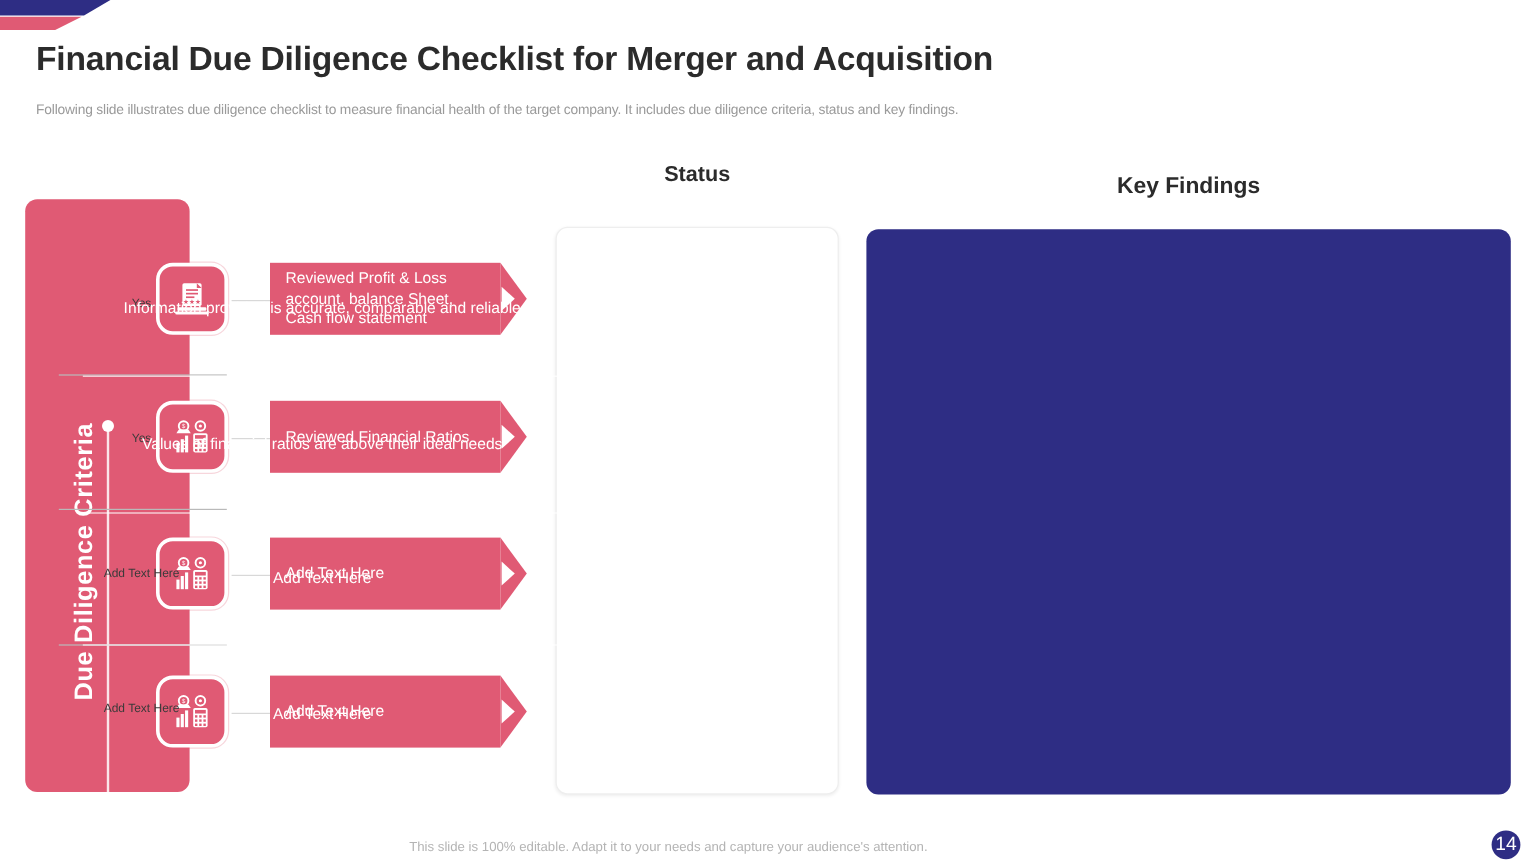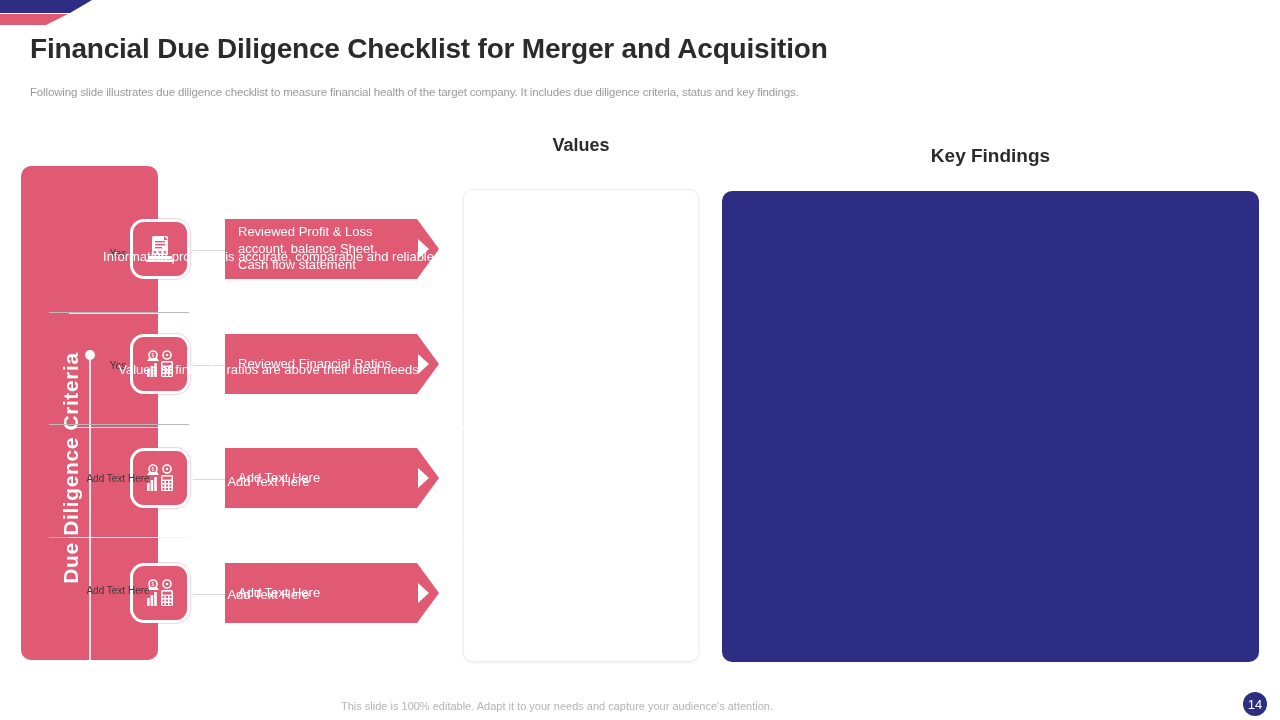--- a/index.html
+++ b/index.html
@@ -203,21 +203,21 @@
     font-size: 11px;
     color: #b4b4b4;
   }
   .page-badge {
     position: absolute;
     left: 1243px; top: 692px;
     width: 24px; height: 24px;
     border-radius: 50%;
     background: #2e2d84;
     color: #ffffff;
-    font-size: 13px;
+    font-size: 16px;
     display: flex;
     align-items: center;
     justify-content: center;
   }
 </style>
 </head>
 <body>
 
 <svg class="corner-deco" viewBox="0 0 120 40">
   <polygon points="0,0 92,0 70,13 0,13" fill="#2e2d84"></polygon>
@@ -353,21 +353,21 @@
   <div class="banner" style="width:214px">
     <div class="banner-body" style="width:192px">
       <span>Add Text Here</span>
     </div>
     <div class="banner-arrow"></div>
     <div class="banner-chevron"></div>
   </div>
 </div>
 
 <div class="status-header">
-  <div>Values</div>
+  <div>Status</div>
 </div>
 <div class="status-card"></div>
 <div class="status-cell" style="top:248px">Yes</div>
 <div class="status-divider" style="top:312px"></div>
 <div class="status-cell" style="top:360px">Yes</div>
 <div class="status-divider" style="top:424px"></div>
 <div class="status-cell" style="top:473px">Add Text Here</div>
 <div class="status-divider" style="top:537px"></div>
 <div class="status-cell" style="top:585px">Add Text Here</div>
 

